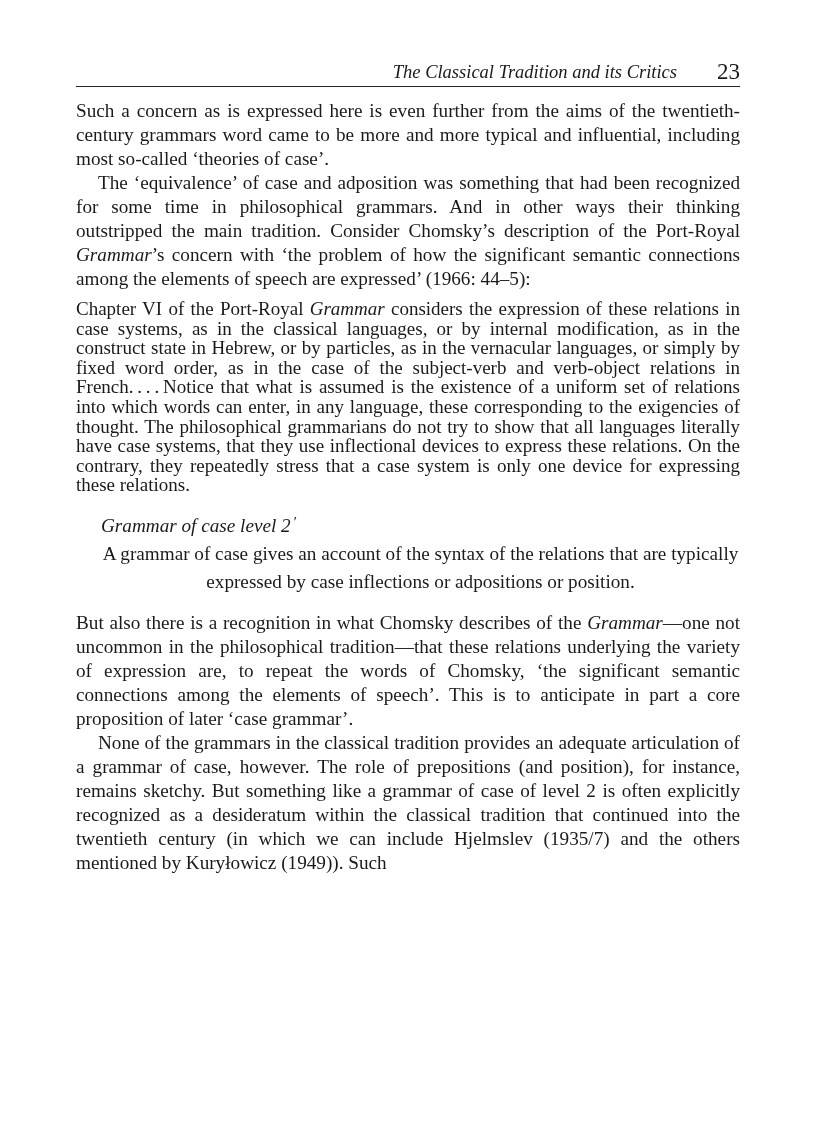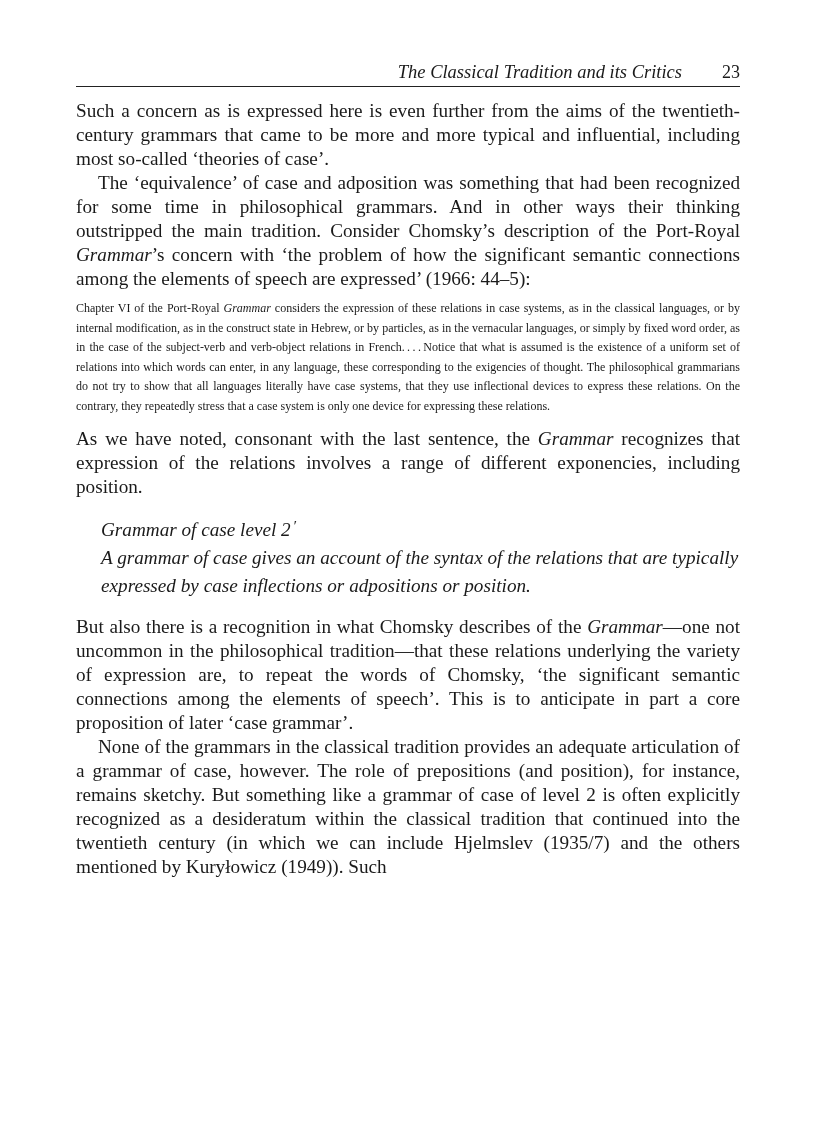--- a/index.html
+++ b/index.html
@@ -28,53 +28,52 @@
       height: 28px;
       border-bottom: 1.5px solid #222;
       font-size: 18.5px;
       line-height: 28px;
     }
     .running-head .title {
       font-style: italic;
       margin-right: 40px;
     }
     .running-head .folio {
-      font-size: 18px;
+      font-size: 23px;
     }
     .body-text {
       margin-top: 12px;
       font-size: 19.2px;
       line-height: 24px;
       text-align: justify;
       hyphens: manual;
     }
     .body-text p {
       margin: 0;
     }
     .body-text p.indent {
       text-indent: 22px;
     }
     .blockquote {
       margin: 8px 0 10px 0;
-      font-size: 12px;
+      font-size: 19px;
       line-height: 19.6px;
       text-align: justify;
     }
     .blockquote p { margin: 0; }
     .definition {
       margin: 13px 0 15px 25px;
       font-size: 19.2px;
       line-height: 28px;
     }
     .definition .def-title {
       font-style: italic;
     }
     .definition .def-body {
-      text-align: left;
-      font-style: italic;
+      text-align: center;
     }
     .prime {
       font-style: italic;
       font-size: 15px;
       vertical-align: 5px;
       margin-left: 2px;
     }
     em { }
   </style>
 </head>
@@ -82,29 +81,28 @@
 
 <div class="page">
 
   <div class="running-head">
     <span class="title">The Classical Tradition and its Critics</span>
     <span class="folio">23</span>
   </div>
 
   <div class="body-text">
 
-    <p>Such a concern as is expressed here is even further from the aims of the twentieth-century grammars that came to be more and more typical and influential, including most so-called ‘theories of case’.</p>
+    <p>Such a concern as is expressed here is even further from the aims of the twentieth-century grammars word came to be more and more typical and influential, including most so-called ‘theories of case’.</p>
 
     <p class="indent"><span>The ‘equivalence’ of case and adposition was something that had been recognized for some time in philosophical grammars. And in other ways their thinking outstripped the main tradition. Consider Chomsky’s descrip­tion of the Port-Royal </span><em>Grammar</em><span>’s concern with ‘the problem of how the significant semantic connections among the elements of speech are expressed’ (1966: 44–5):</span></p>
 
     <div class="blockquote">
       <p><span>Chapter VI of the Port-Royal </span><em>Grammar</em><span> considers the expression of these relations in case systems, as in the classical languages, or by internal modification, as in the construct state in Hebrew, or by particles, as in the vernacular languages, or simply by fixed word order, as in the case of the subject-verb and verb-object relations in French. . . . Notice that what is assumed is the existence of a uniform set of relations into which words can enter, in any language, these corresponding to the exigencies of thought. The philosophical grammarians do not try to show that all languages literally have case systems, that they use inflectional devices to express these relations. On the contrary, they repeatedly stress that a case system is only one device for expressing these relations.</span></p>
     </div>
 
-    <p><span>As we have noted, consonant with the last sentence, the </span><em>Grammar</em><span> recognizes that expression of the relations involves a range of different exponencies, including position.</span></p>
 
 
     <div class="definition">
       <div class="def-title"><span>Grammar of case level 2</span><span class="prime">′</span></div>
       <div class="def-body">A grammar of case gives an account of the syntax of the relations that are typically expressed by case inflections or adpositions or position.</div>
     </div>
 
     <p><span>But also there is a recognition in what Chomsky describes of the </span><em>Grammar</em><span>—one not uncommon in the philosophical tradition—that these relations under­lying the variety of expression are, to repeat the words of Chomsky, ‘the significant semantic connections among the elements of speech’. This is to anticipate in part a core proposition of later ‘case grammar’.</span></p>
 
     <p class="indent">None of the grammars in the classical tradition provides an adequate articulation of a grammar of case, however. The role of prepositions (and position), for instance, remains sketchy. But something like a grammar of case of level 2 is often explicitly recognized as a desideratum within the classical tradition that continued into the twentieth century (in which we can include Hjelmslev (1935/7) and the others mentioned by Kuryłowicz (1949)). Such</p>

